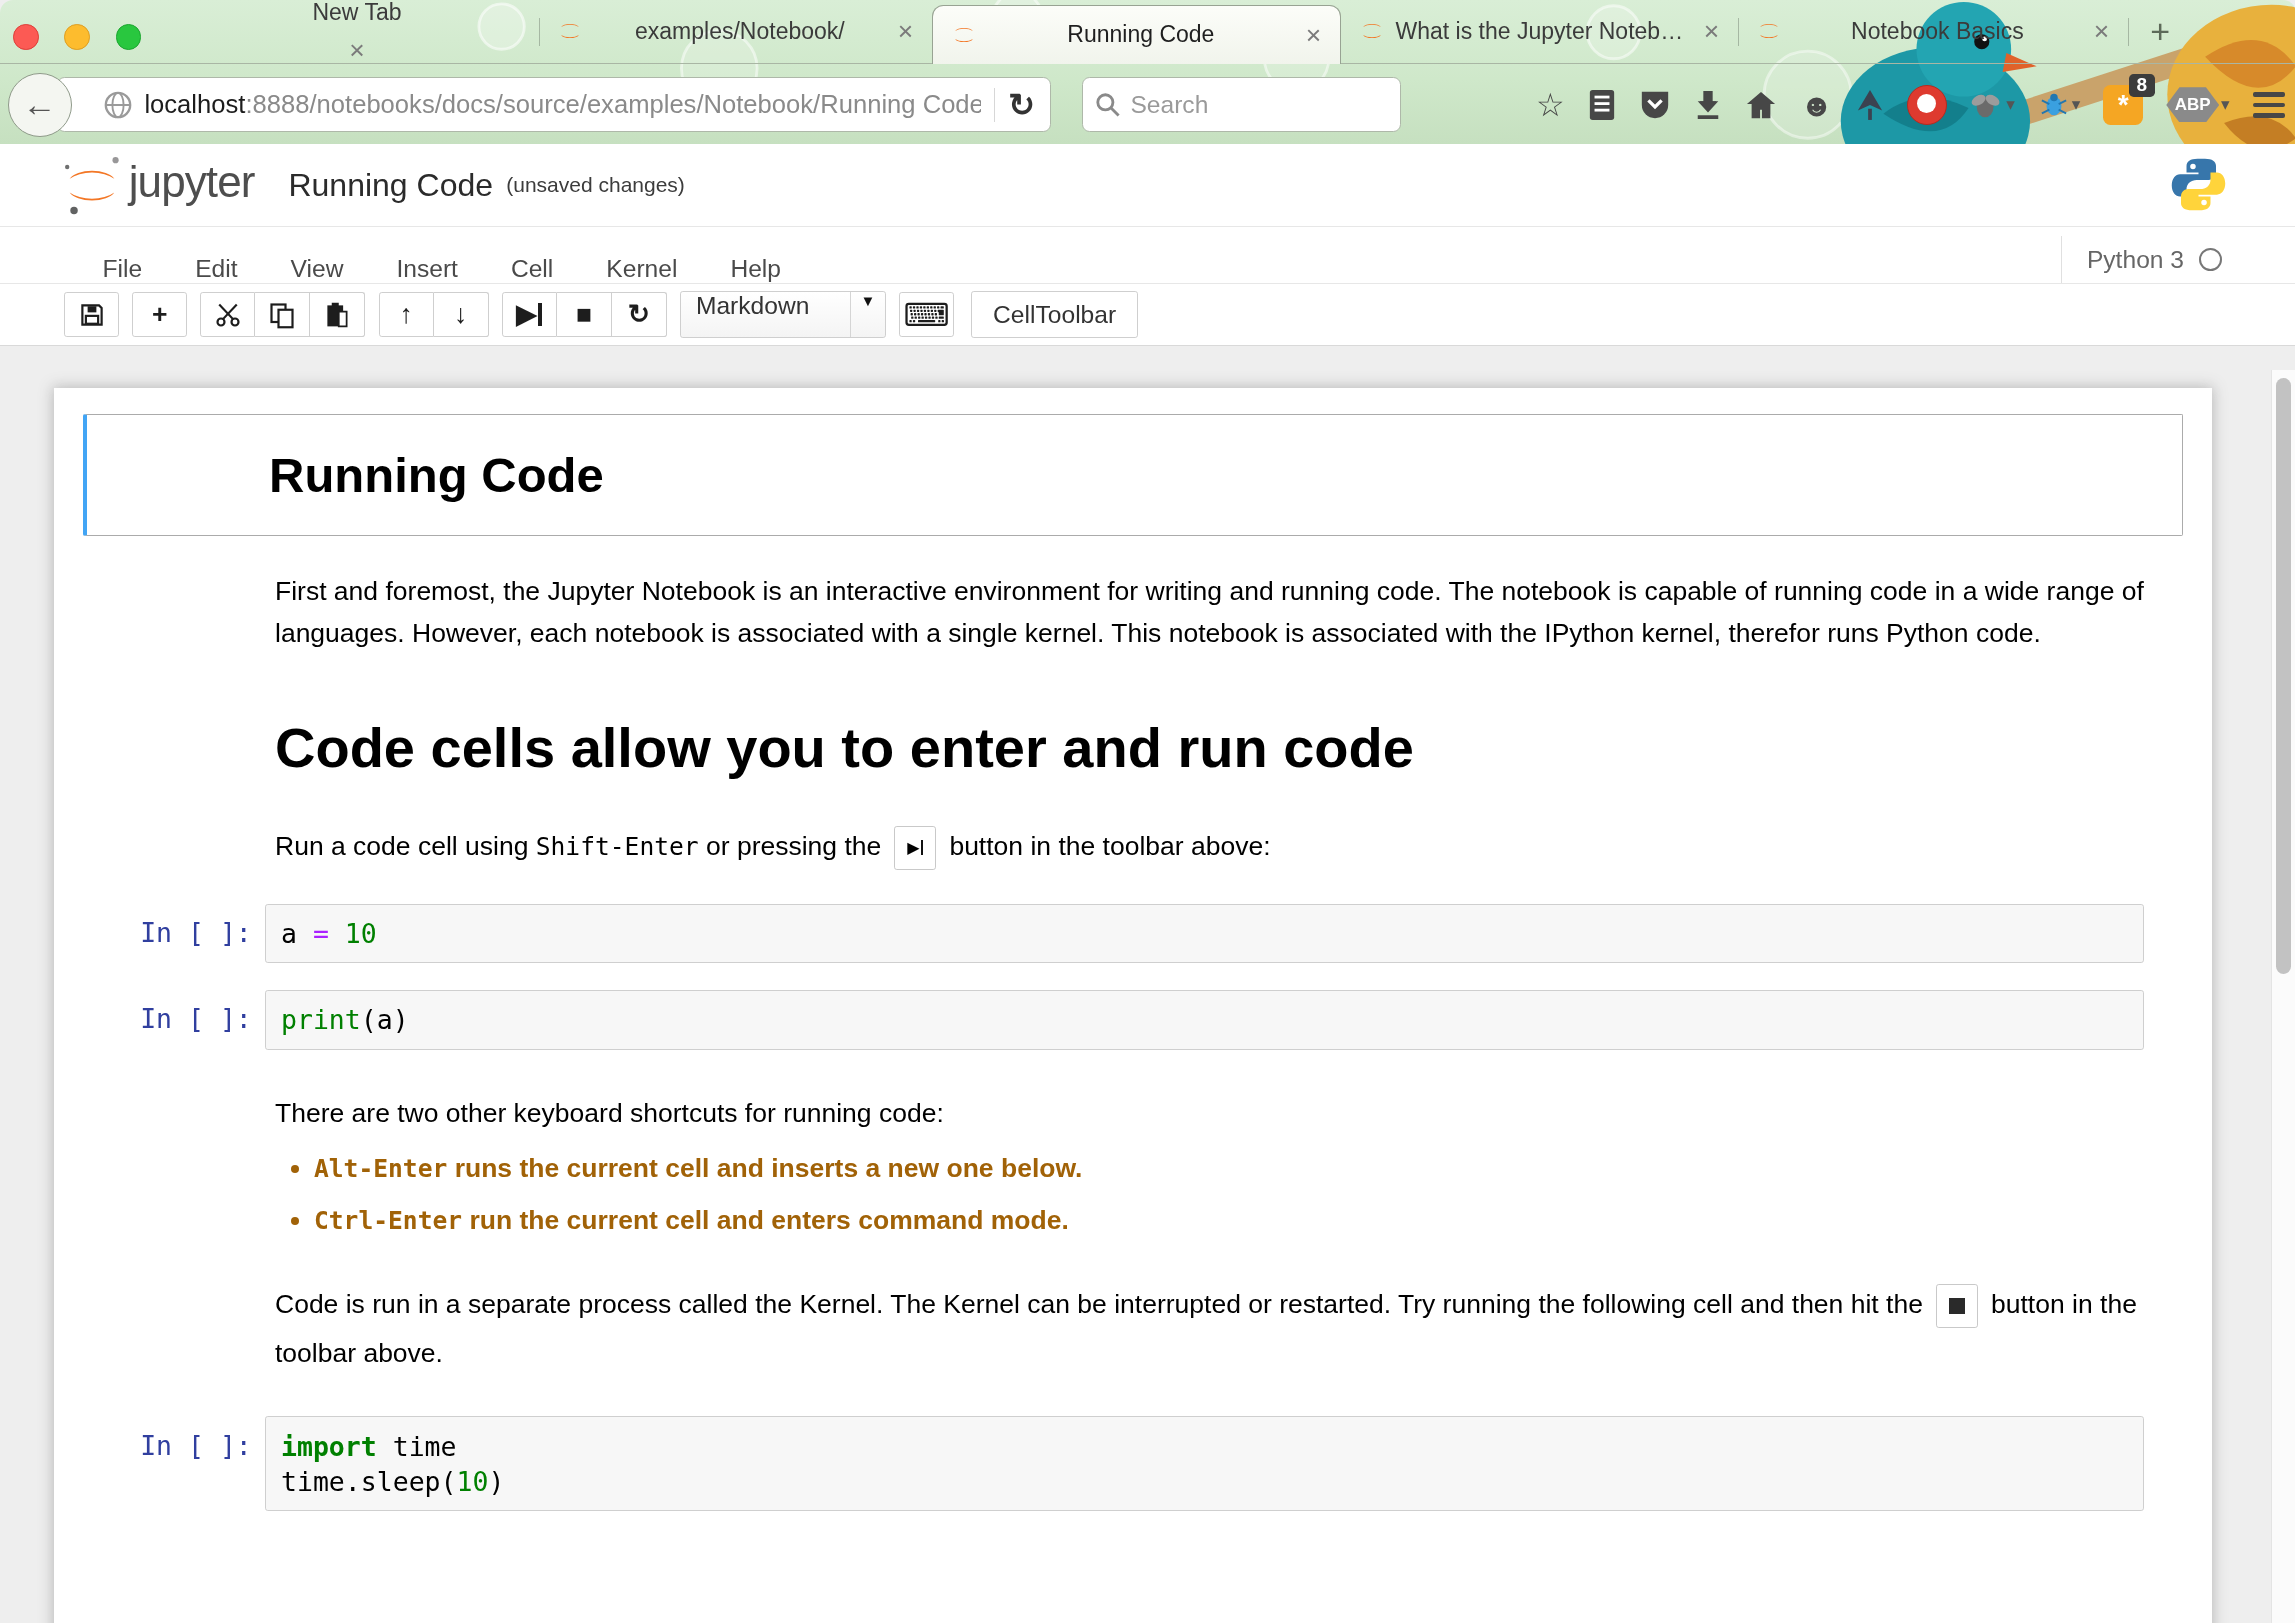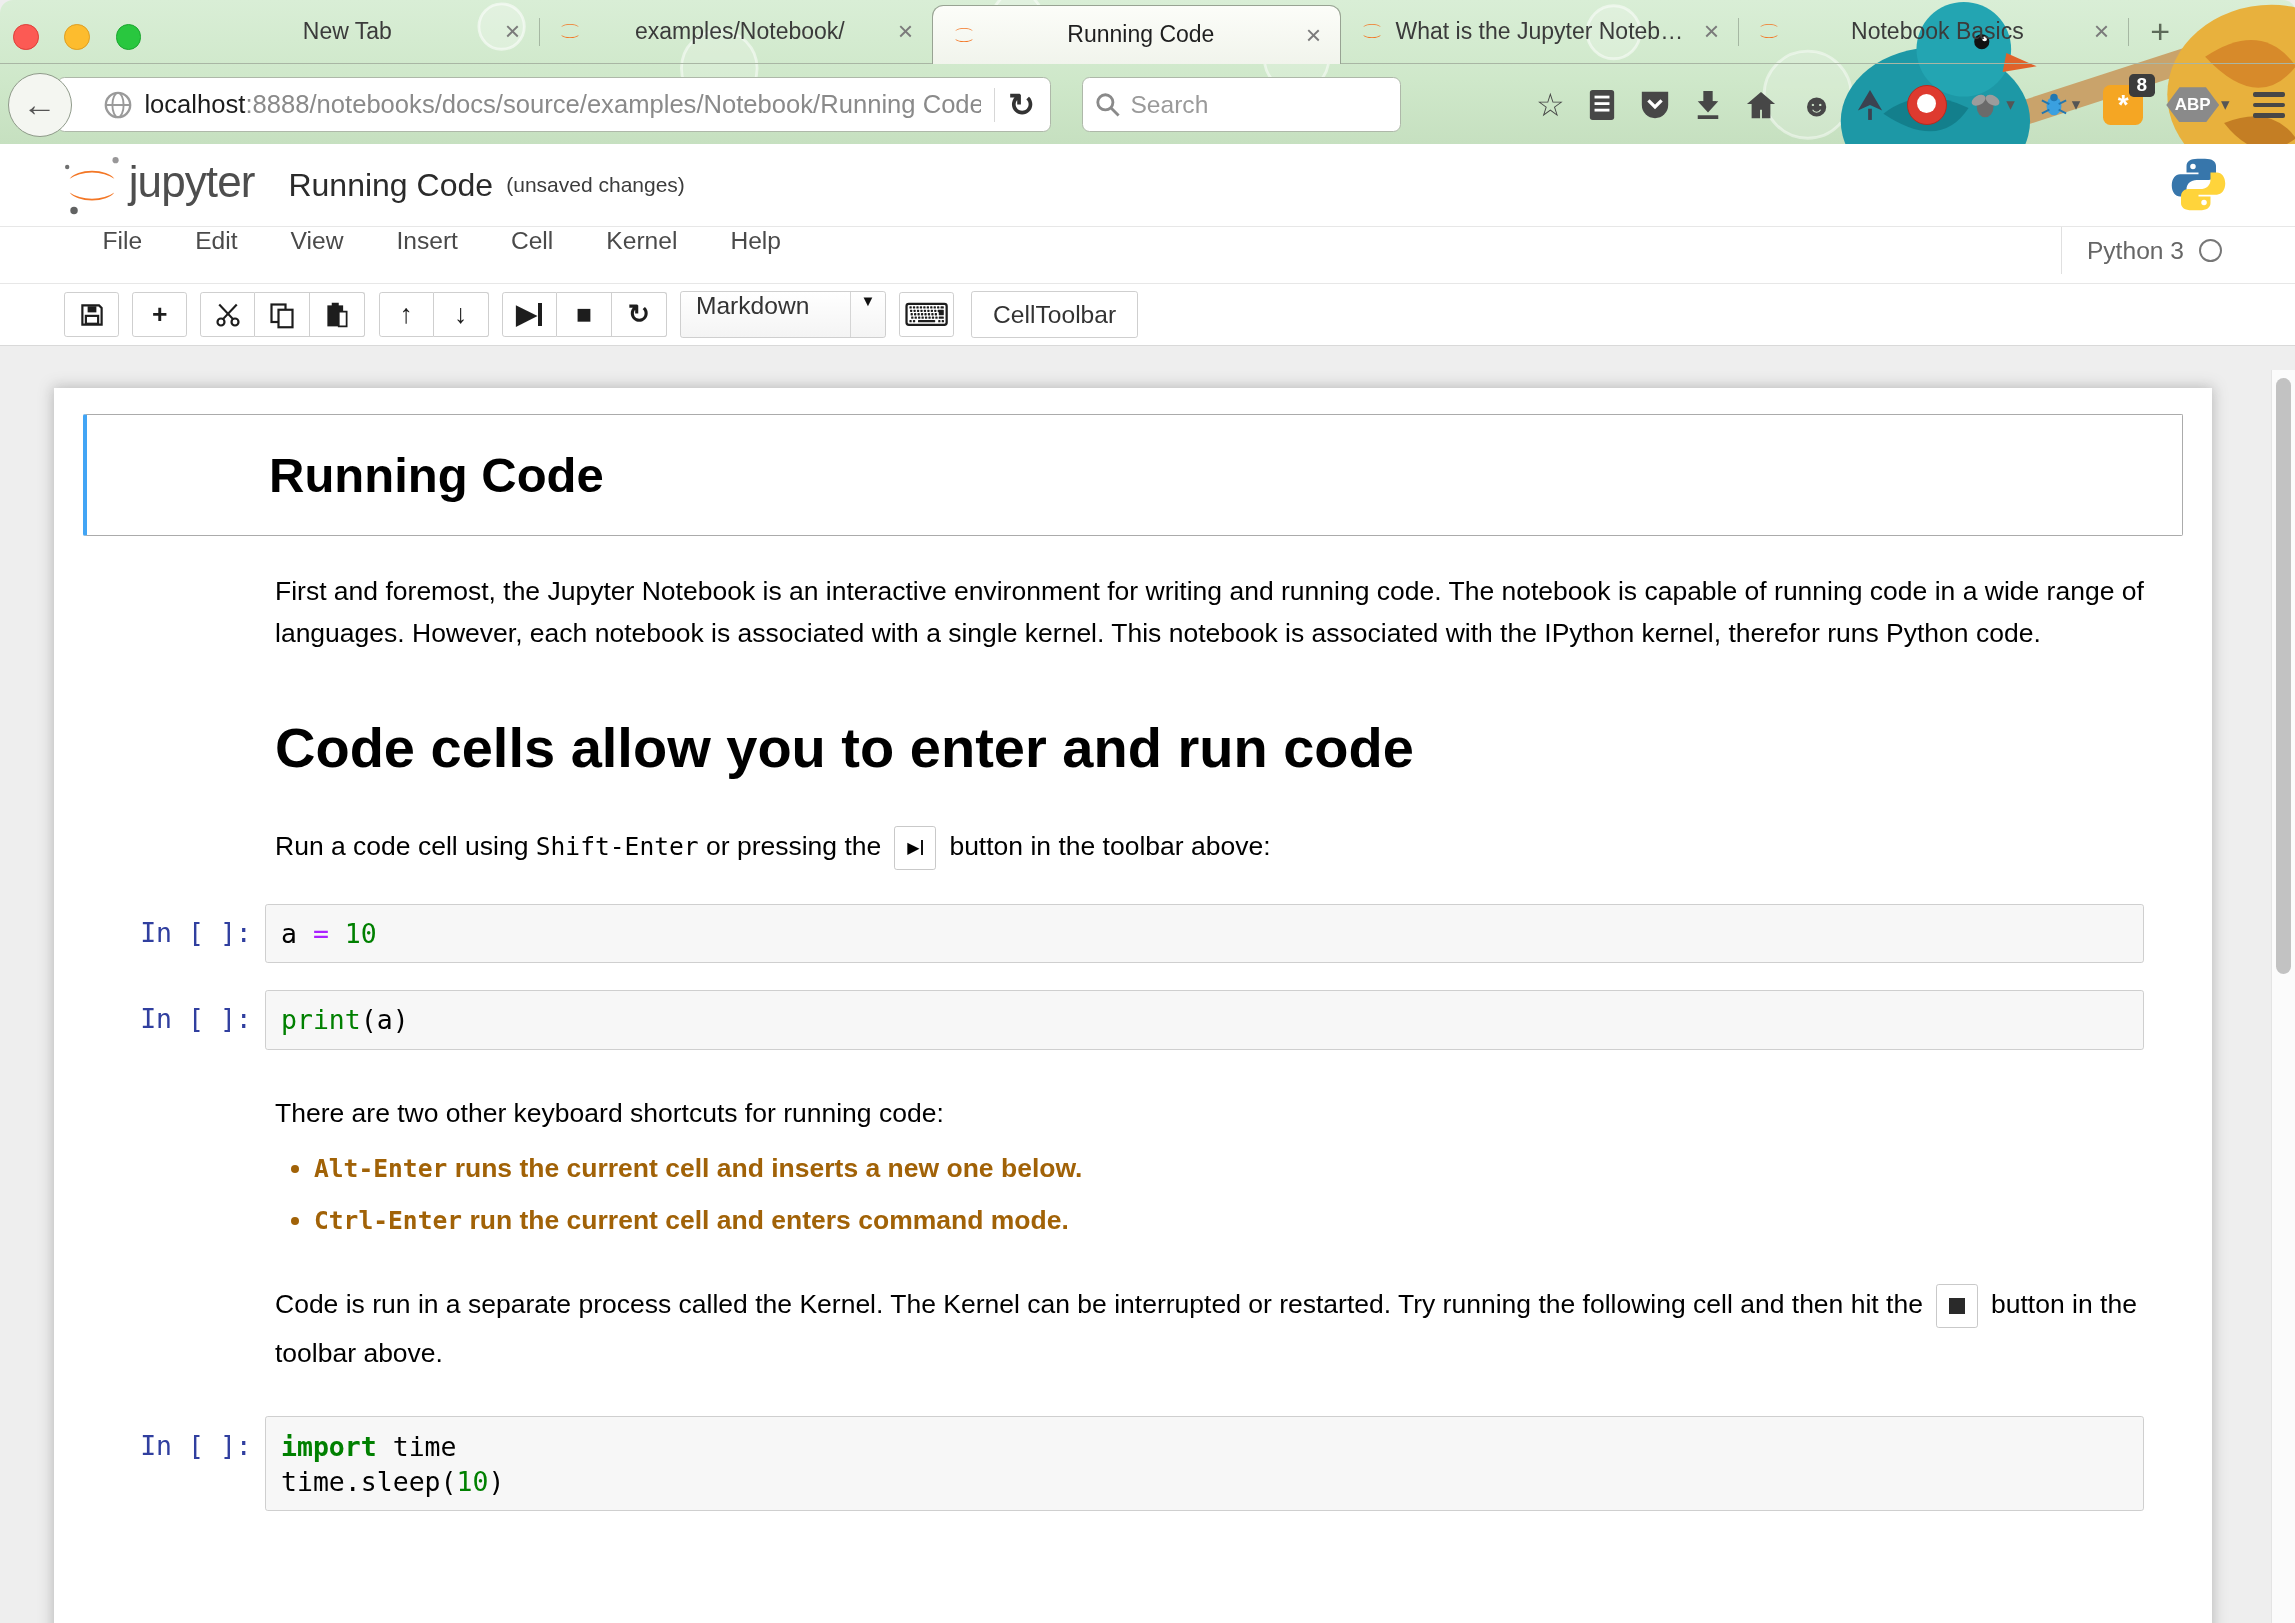--- a/index.html
+++ b/index.html
@@ -64,21 +64,21 @@
   
   .jheader { position:absolute; top:144px; left:0; width:2296px; height:83px; background:#fff;
     border-bottom:0.9px solid #e7e7e7; display:flex; align-items:center; z-index:2; }
   .jlogo { display:flex; align-items:center; margin-left:61px; }
   .jlogo-text { font-size:44px; color:#4e4e4e; letter-spacing:-0.9px; margin-left:5.7px; margin-top:-5.7px; }
   .jtitle { font-size:32px; color:#2b2b2b; margin-left:34px; }
   .jdirty { font-size:21px; color:#3c3c3c; margin-left:13.2px; }
   .pylogo { position:absolute; right:68px; top:11.4px; }
 
   .menubar { position:absolute; top:227px; left:0; width:2296px; height:57px; background:#fff;
-    border-bottom:0.9px solid #e7e7e7; display:flex; align-items:flex-start; padding-left:76px; z-index:2; }
+    border-bottom:0.9px solid #e7e7e7; display:flex; align-items:flex-end; padding-left:76px; z-index:2; }
   .menu-item { font-size:24.6px; color:#4a4a4a; padding:0 26.5px; }
   .kernel-ind { margin-left:auto; margin-right:74px; display:flex; align-items:center; gap:15px;
     border-left:0.9px solid #e0e0e0; padding:9.5px 0 9.5px 24.6px; }
   .kernel-name { font-size:24.6px; color:#666; }
   .kernel-circle { width:23px; height:23px; border-radius:50%; border:2.8px solid #777; }
 
   .jtoolbar { position:absolute; top:284px; left:0; width:2296px; height:62px; background:#fff;
     border-bottom:0.9px solid #d9d9d9; display:flex; align-items:center; padding-left:64px; gap:13.2px; z-index:2; }
   .btn-group { display:flex; }
   .tbtn { min-width:55px; height:45px; background:#fff; border:0.9px solid #cfcfcf; display:flex;
@@ -156,21 +156,21 @@
     <path d="M2350 130 q50 -20 76 16 q-40 30 -76 -16z" fill="#c47e24"></path>
   </svg>
 
   <div class="lights">
     <span class="light red"></span>
     <span class="light yellow"></span>
     <span class="light green"></span>
   </div>
 
   <div class="tabbar" style="padding-left:175px;">
-    <div class="tab" style="width:364px;">
+    <div class="tab" style="width:364px;flex-direction:column;">
       <span class="tab-label">New Tab</span>
       <span class="tab-close">×</span>
       <span class="sep"></span>
     </div>
     <div class="tab" style="width:393px;">
       <svg class="favicon" viewBox="0 0 100 100">
           <path d="M18 64a34 17 0 0 0 64 0 42 24 0 0 1-64 0z" fill="#F37726"></path>
           <path d="M82 36a34 17 0 0 0-64 0 42 24 0 0 1 64 0z" fill="#F37726"></path>
         </svg>
       <span class="tab-label">examples/Notebook/</span>

